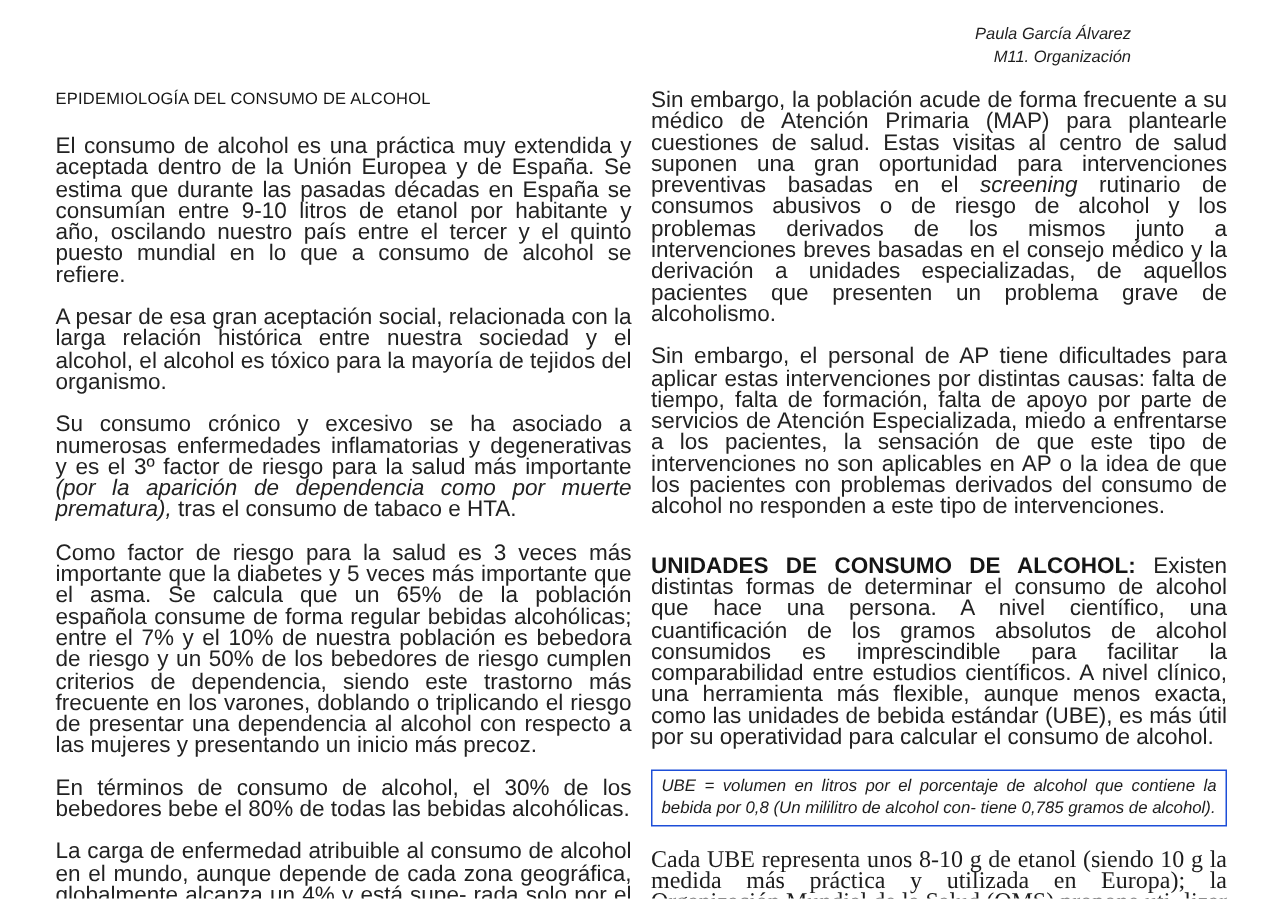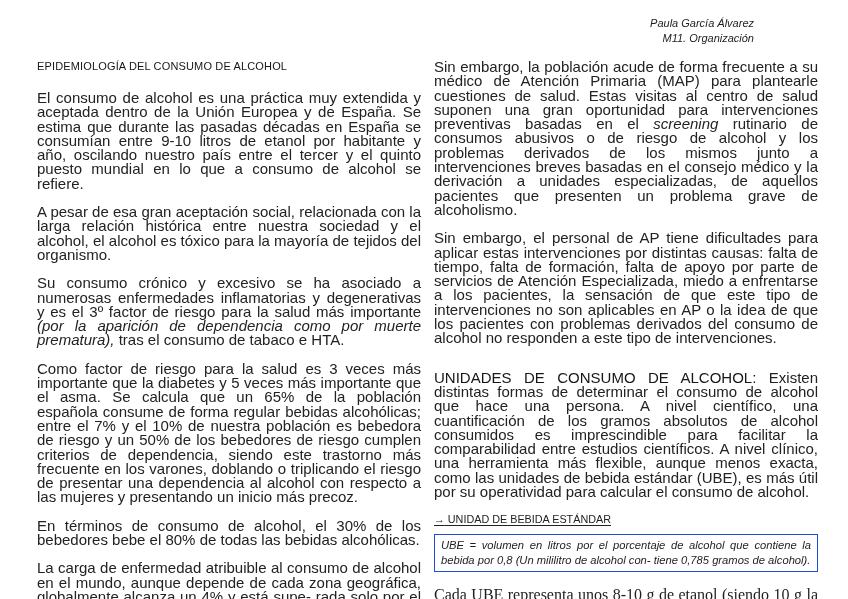--- a/index.html
+++ b/index.html
@@ -44,21 +44,21 @@
   }
   .para {
     font-size: 15px;
     line-height: 14.3px;
     text-align: justify;
     margin: 0 0 14px 0;
     color: #222222;
   }
   .para:last-child { margin-bottom: 0; }
   .ital { font-style: italic; }
-  .bold-lead { font-weight: normal; color: #161616; }
+  .bold-lead { font-weight: bold; color: #161616; }
   .section-gap { height: 11px; }
   .ube-heading {
     font-size: 10.8px;
     margin: 2px 0 9px 0;
     color: #222222;
   }
   .ube-heading .underlined {
     text-decoration: underline;
     text-underline-offset: 2px;
   }
@@ -110,20 +110,19 @@
   <div class="col col-right">
 
     <p class="para"><span>Sin embargo, la población acude de forma frecuente a su médico de Atención Primaria (MAP) para plantearle cuestiones de salud. Estas visitas al centro de salud suponen una gran oportunidad para intervenciones preventivas basadas en el </span><span class="ital">screening</span><span> rutinario de consumos abusivos o de riesgo de alcohol y los problemas derivados de los mismos junto a intervenciones breves basadas en el consejo médico y la derivación a unidades especializadas, de aquellos pacientes que presenten un problema grave de alcoholismo.</span></p>
 
     <p class="para">Sin embargo, el personal de AP tiene dificultades para aplicar estas intervenciones por distintas causas: falta de tiempo, falta de formación, falta de apoyo por parte de servicios de Atención Especializada, miedo a enfrentarse a los pacientes, la sensación de que este tipo de intervenciones no son aplicables en AP o la idea de que los pacientes con problemas derivados del consumo de alcohol no responden a este tipo de intervenciones.</p>
 
     <div class="section-gap"></div>
 
     <p class="para"><span class="bold-lead">UNIDADES DE CONSUMO DE ALCOHOL:</span><span> Existen distintas formas de determinar el consumo de alcohol que hace una persona. A nivel científico, una cuantificación de los gramos absolutos de alcohol consumidos es imprescindible para facilitar la comparabilidad entre estudios científicos. A nivel clínico, una herramienta más flexible, aunque menos exacta, como las unidades de bebida estándar (UBE), es más útil por su operatividad para calcular el consumo de alcohol.</span></p>
 
-    <p class="ube-heading"><span class="underlined"><span>→</span><span> UNIDAD DE BEBIDA ESTÁNDAR</span></span></p>
 
     <div class="ube-box">UBE = volumen en litros por el porcentaje de alcohol que contiene la bebida por 0,8 (Un mililitro de alcohol con- tiene 0,785 gramos de alcohol).</div>
 
     <p class="ube-note">Cada UBE representa unos 8-10 g de etanol (siendo 10 g la medida más práctica y utilizada en Europa); la Organización Mundial de la Salud (OMS) propone uti- lizar una UBE que equivalga a 12 g de etanol</p>
   </div>
 
 </div>
 
 </body></html>

